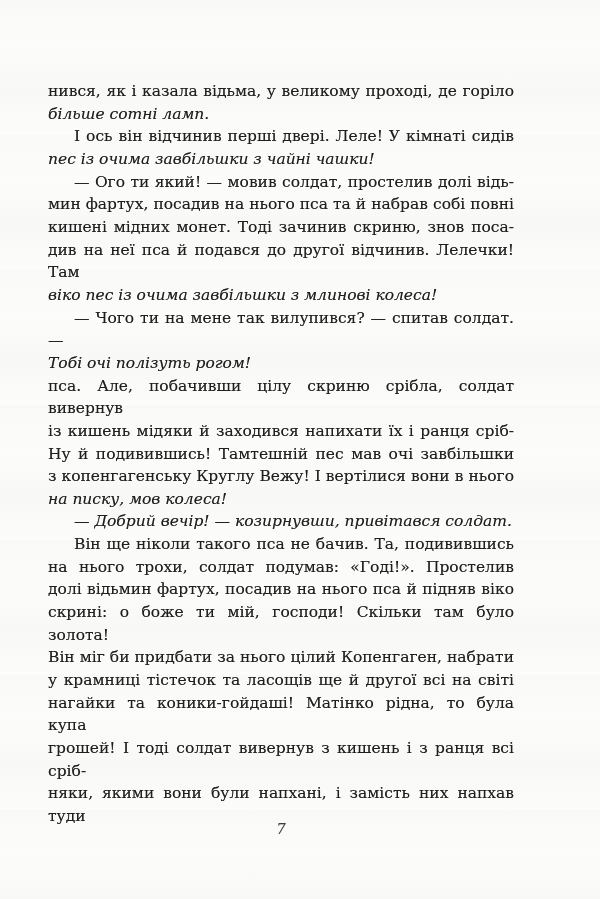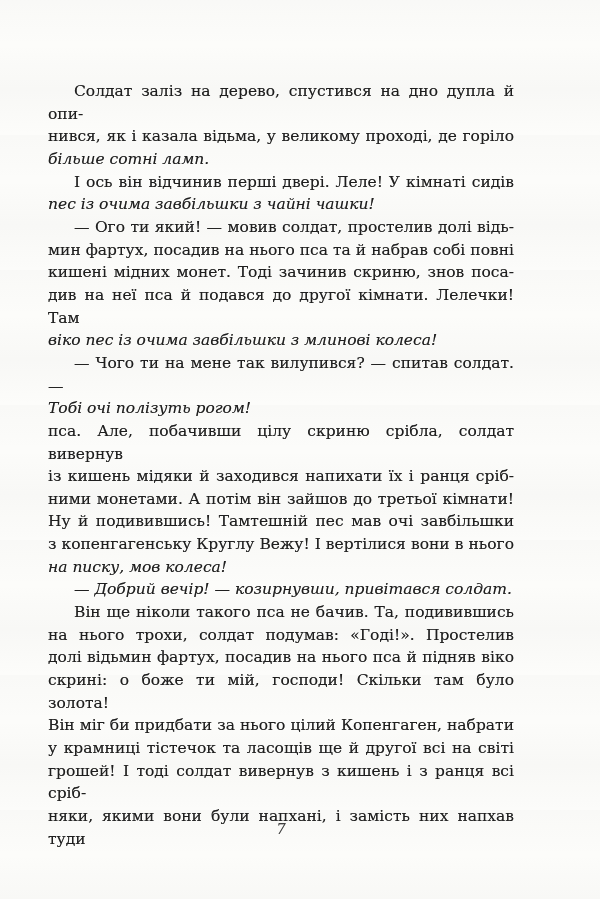--- a/index.html
+++ b/index.html
@@ -65,55 +65,54 @@
     text-shadow: 0 0 0.4px rgba(60,60,60,0.5);
   }
 </style>
 </head>
 <body>
 
 <div class="scan-overlay"></div>
 
 <div class="text-block">
     <div class="para">
-      <div class="line first">Солдат заліз на дерево, спустився на дно дупла й опи-</div>
       <div class="line">нився, як і казала відьма, у великому проході, де горіло</div>
       <div class="line last">більше сотні ламп.</div>
     </div>
     <div class="para">
       <div class="line first">І ось він відчинив перші двері. Леле! У кімнаті сидів</div>
       <div class="line last">пес із очима завбільшки з чайні чашки!</div>
     </div>
     <div class="para">
       <div class="line first">— Ого ти який! — мовив солдат, простелив долі відь-</div>
       <div class="line">мин фартух, посадив на нього пса та й набрав собі повні</div>
       <div class="line">кишені мідних монет. Тоді зачинив скриню, знов поса-</div>
-      <div class="line">див на неї пса й подався до другої кімнати. Лелечки! Там</div>
+      <div class="line">див на неї пса й подався до другої відчинив. Лелечки! Там</div>
       <div class="line last">віко пес із очима завбільшки з млинові колеса!</div>
     </div>
     <div class="para">
       <div class="line first">— Чого ти на мене так вилупився? — спитав солдат. —</div>
       <div class="line last">Тобі очі полізуть рогом!</div>
     </div>
     <div class="para">
       <div class="line">пса. Але, побачивши цілу скриню срібла, солдат вивернув</div>
       <div class="line">із кишень мідяки й заходився напихати їх і ранця сріб-</div>
-      <div class="line">ними монетами. А потім він зайшов до третьої кімнати!</div>
       <div class="line">Ну й подивившись! Тамтешній пес мав очі завбільшки</div>
       <div class="line">з копенгагенську Круглу Вежу! І вертілися вони в нього</div>
       <div class="line last">на писку, мов колеса!</div>
     </div>
     <div class="para">
       <div class="line first last">— Добрий вечір! — козирнувши, привітався солдат.</div>
     </div>
     <div class="para">
       <div class="line first">Він ще ніколи такого пса не бачив. Та, подивившись</div>
       <div class="line">на нього трохи, солдат подумав: «Годі!». Простелив</div>
       <div class="line">долі відьмин фартух, посадив на нього пса й підняв віко</div>
       <div class="line">скрині: о боже ти мій, господи! Скільки там було золота!</div>
       <div class="line">Він міг би придбати за нього цілий Копенгаген, набрати</div>
       <div class="line">у крамниці тістечок та ласощів ще й другої всі на світі</div>
+      <div class="line">нагайки та коники-гойдаші! Матінко рідна, то була купа</div>
       <div class="line">грошей! І тоді солдат вивернув з кишень і з ранця всі сріб-</div>
       <div class="line">няки, якими вони були напхані, і замість них напхав туди</div>
     </div>
   </div>
 
 <div class="folio">7</div>
 
 </body></html>

